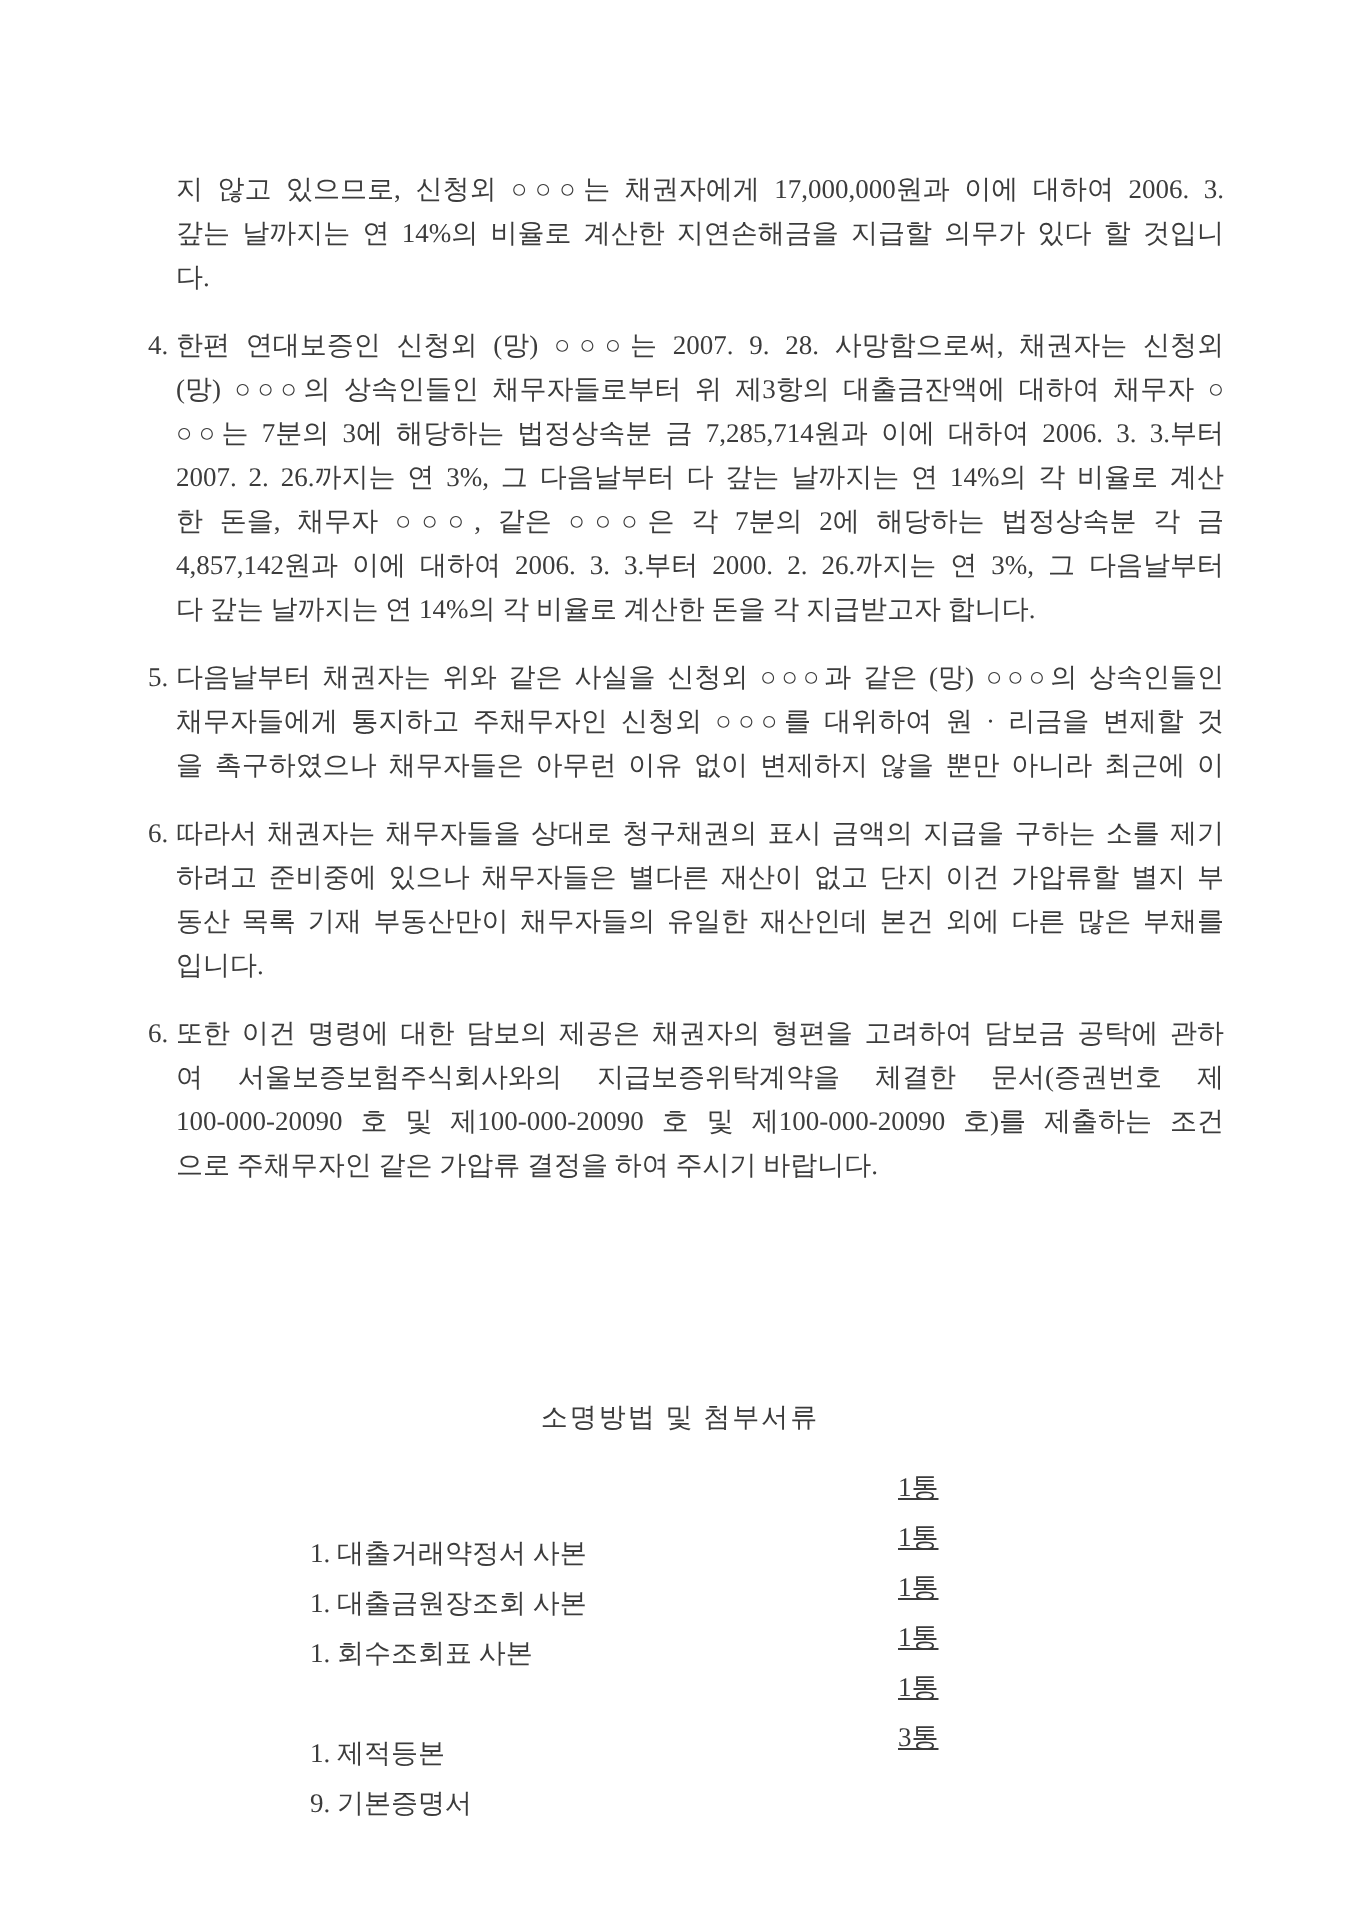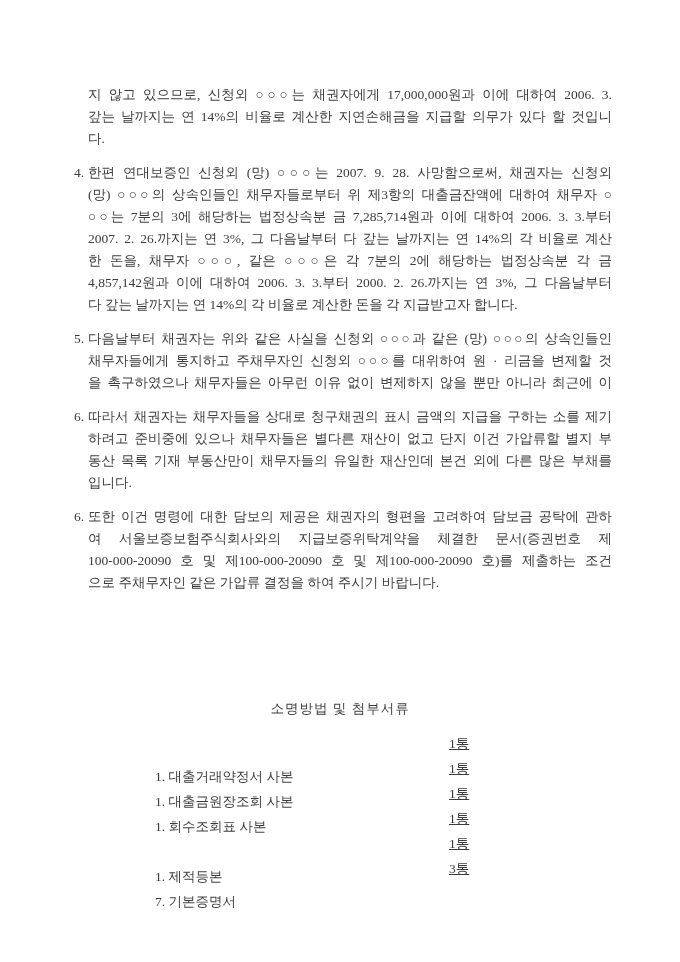--- a/index.html
+++ b/index.html
@@ -133,17 +133,17 @@
         <span class="attach-count">1통</span>
       </div>
       <div class="attach-row">
         <span class="attach-count">1통</span>
       </div>
       <div class="attach-row">
         <span class="attach-label">1. 제적등본</span>
         <span class="attach-count">1통</span>
       </div>
       <div class="attach-row">
-        <span class="attach-label">7. 기본증명서</span>
+        <span class="attach-label">9. 기본증명서</span>
         <span class="attach-count">3통</span>
       </div>
     </div>
 </div>
 
 </body></html>

